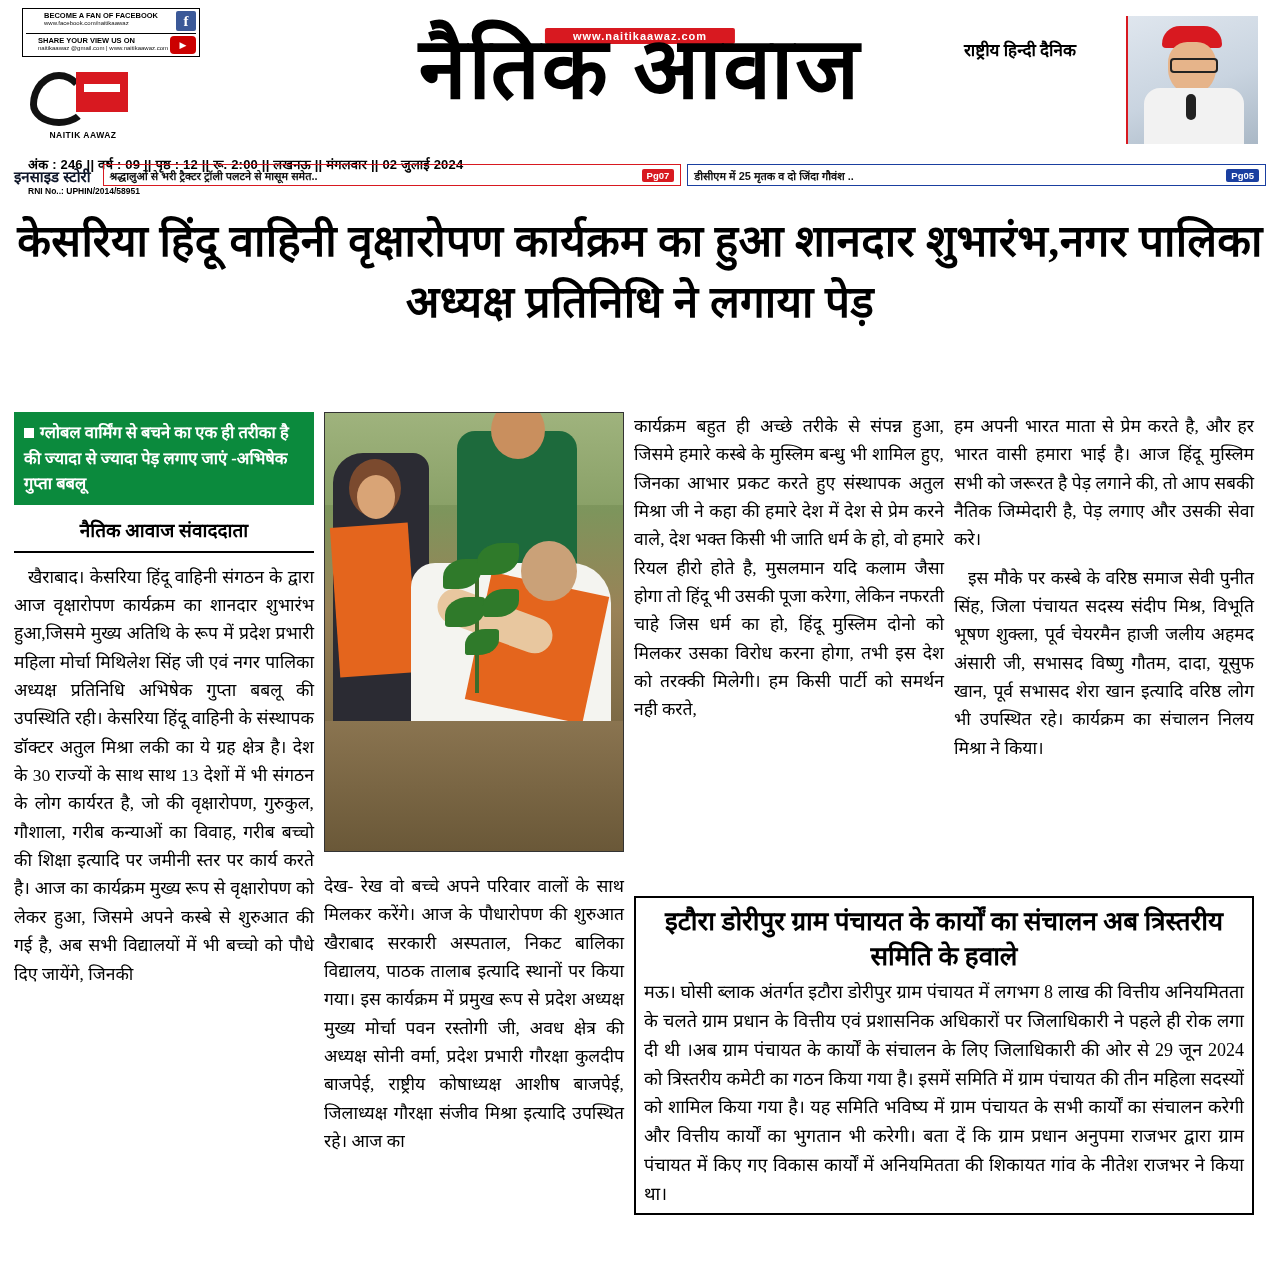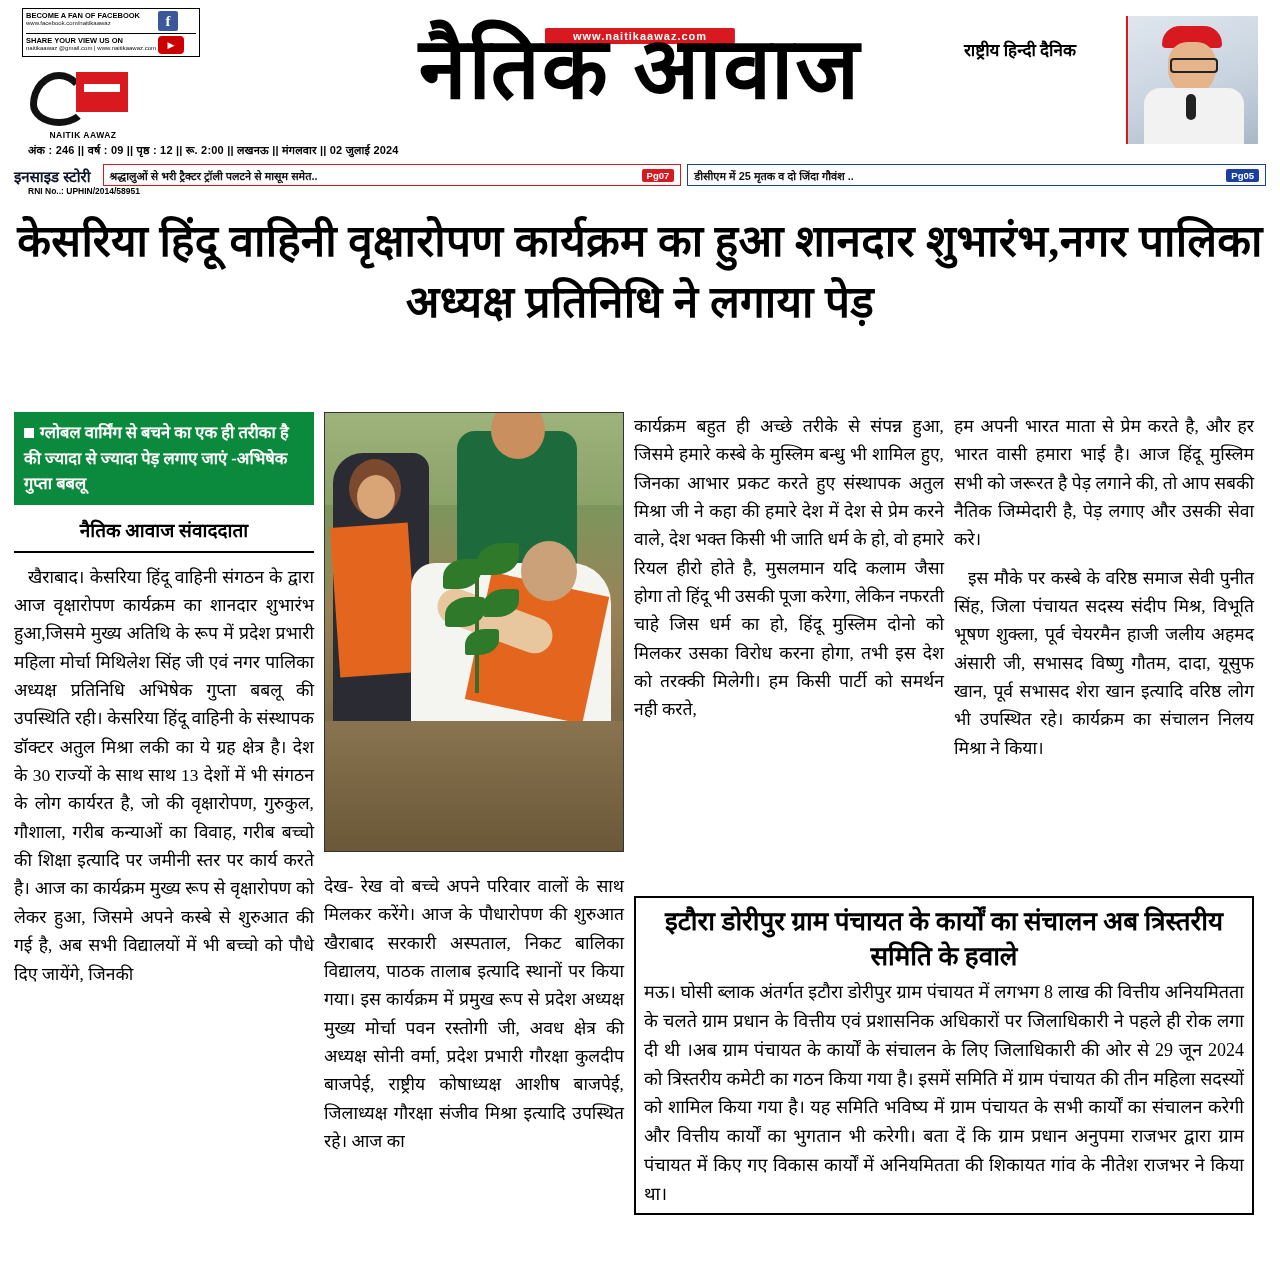--- a/index.html
+++ b/index.html
@@ -34,21 +34,21 @@
     top: 8px;
     width: 178px;
     border: 1px solid #000;
     font-size: 7px;
     line-height: 1.25;
     box-sizing: border-box;
     padding: 2px 3px;
   }
   .fb-row {
     display: flex;
-    justify-content: flex-start;
+    justify-content: flex-end;
     align-items: flex-start;
   }
   .fb-text-block { width: 132px; }
   .fb-bold { font-weight: bold; font-size: 7.5px; }
   .fb-small { font-size: 6px; color: #111; }
   .fb-divider { border-top: 1px solid #000; margin: 2px 0; }
   .fb-icon {
     width: 20px; height: 20px;
     background: #3b5998;
     color: #fff;
@@ -186,22 +186,22 @@
     position: absolute;
     left: 58px; top: 78px;
     width: 10px; height: 26px;
     background: #222;
     border-radius: 5px;
   }
 
   .meta-line {
     position: absolute;
     left: 14px;
-    top: 142px;
-    font-size: 11px;
+    top: 155px;
+    font-size: 13px;
     font-weight: bold;
     letter-spacing: 0.2px;
   }
   .rni {
     position: absolute;
     left: 14px;
     top: 186px;
     font-size: 8.5px;
     font-weight: bold;
   }

